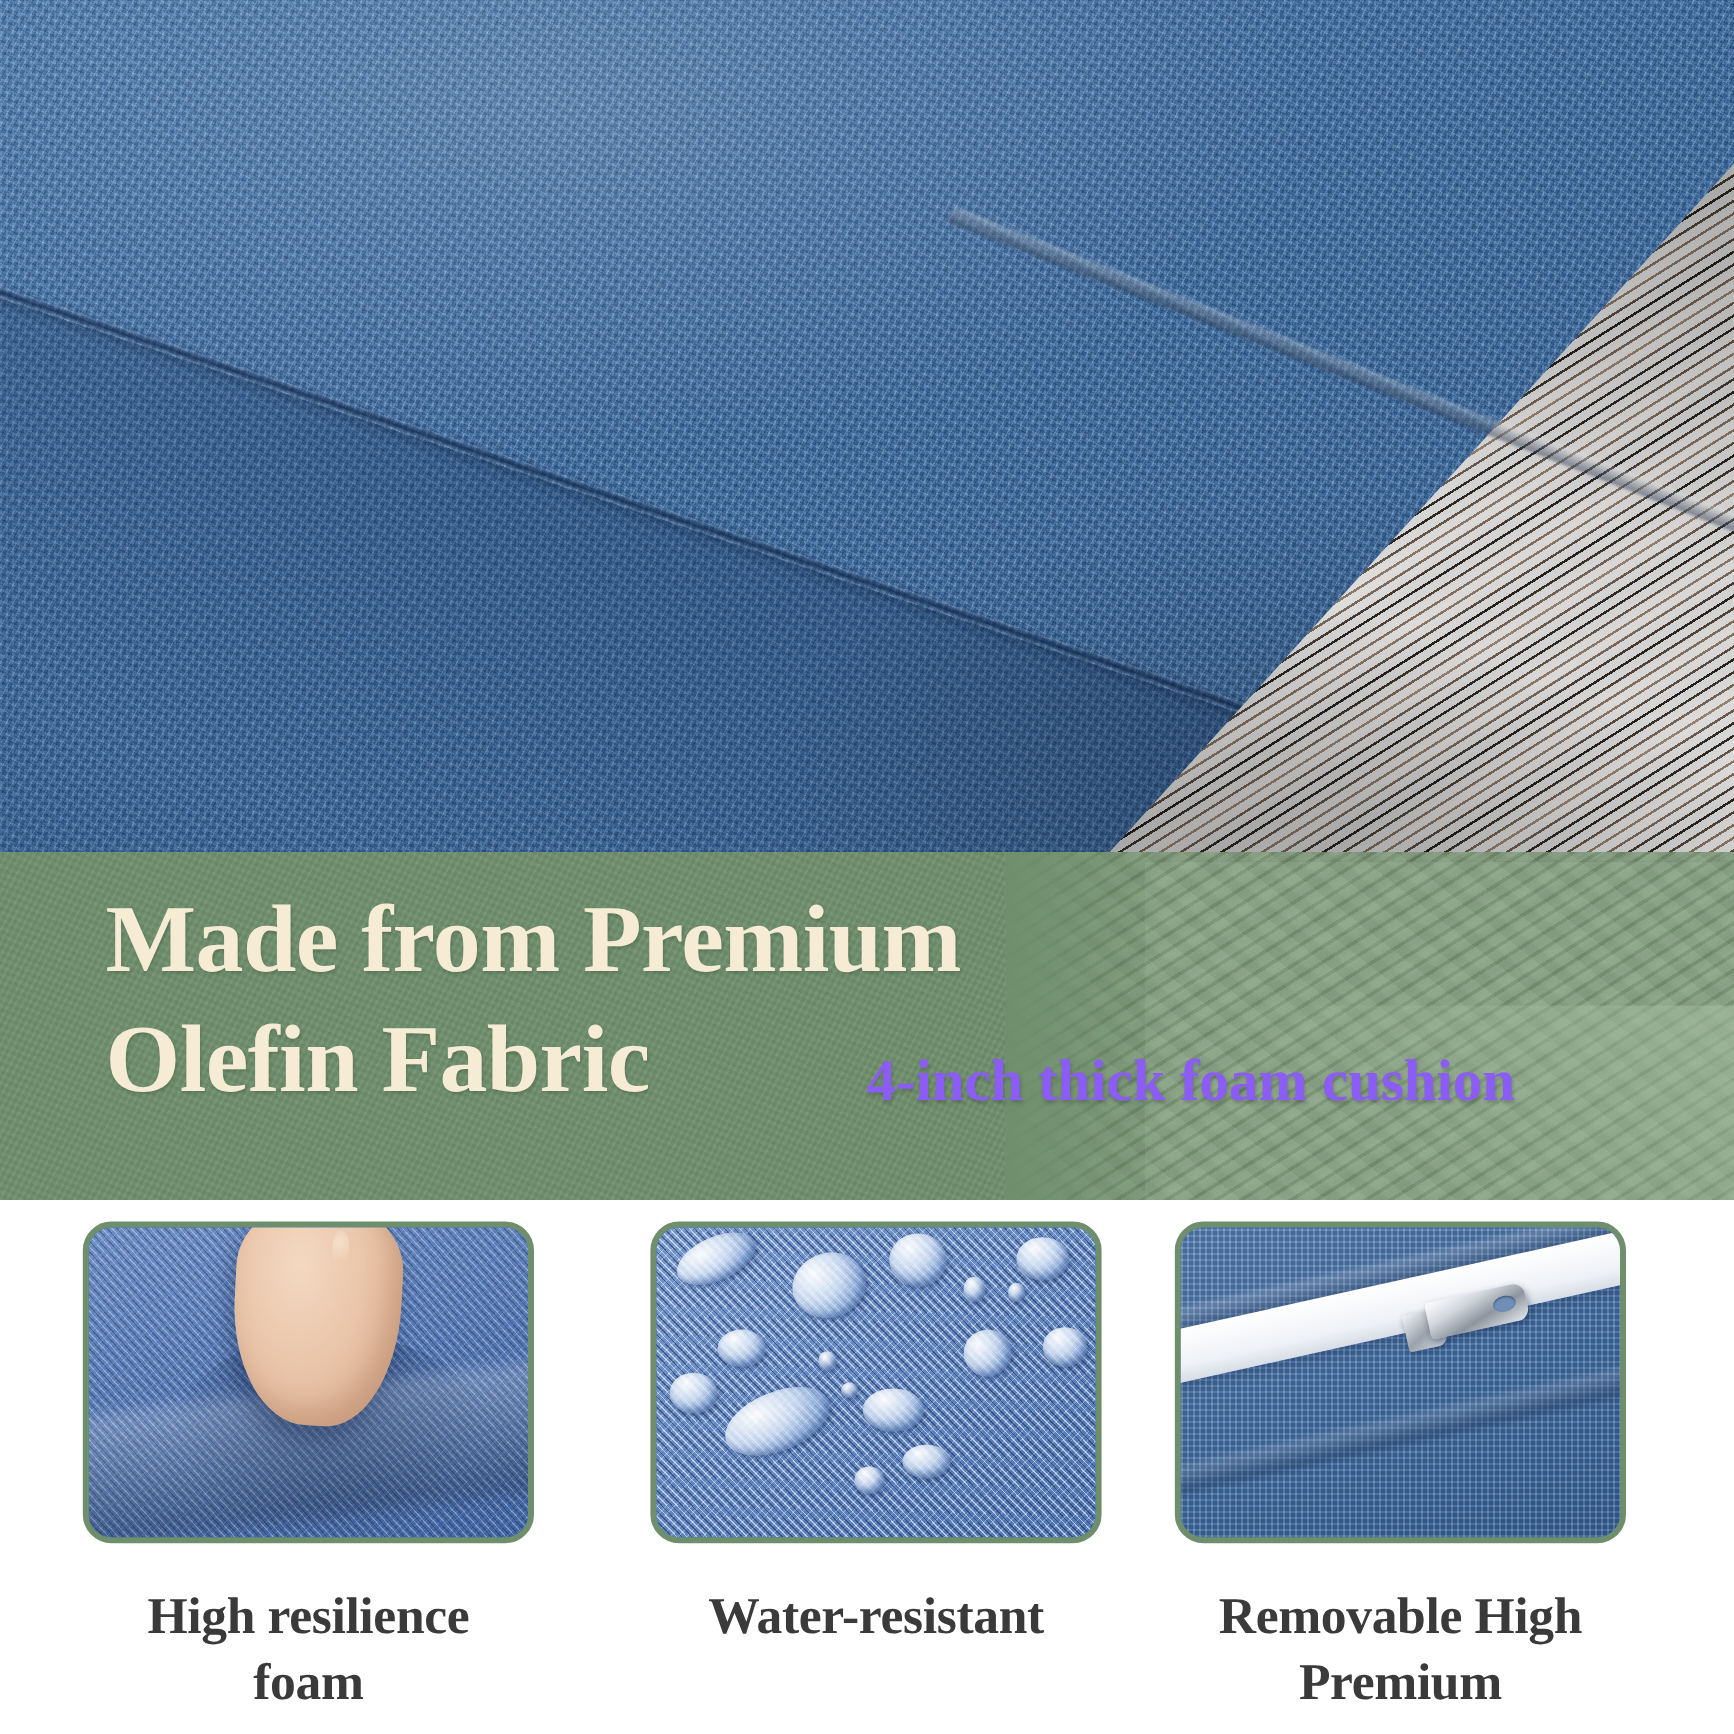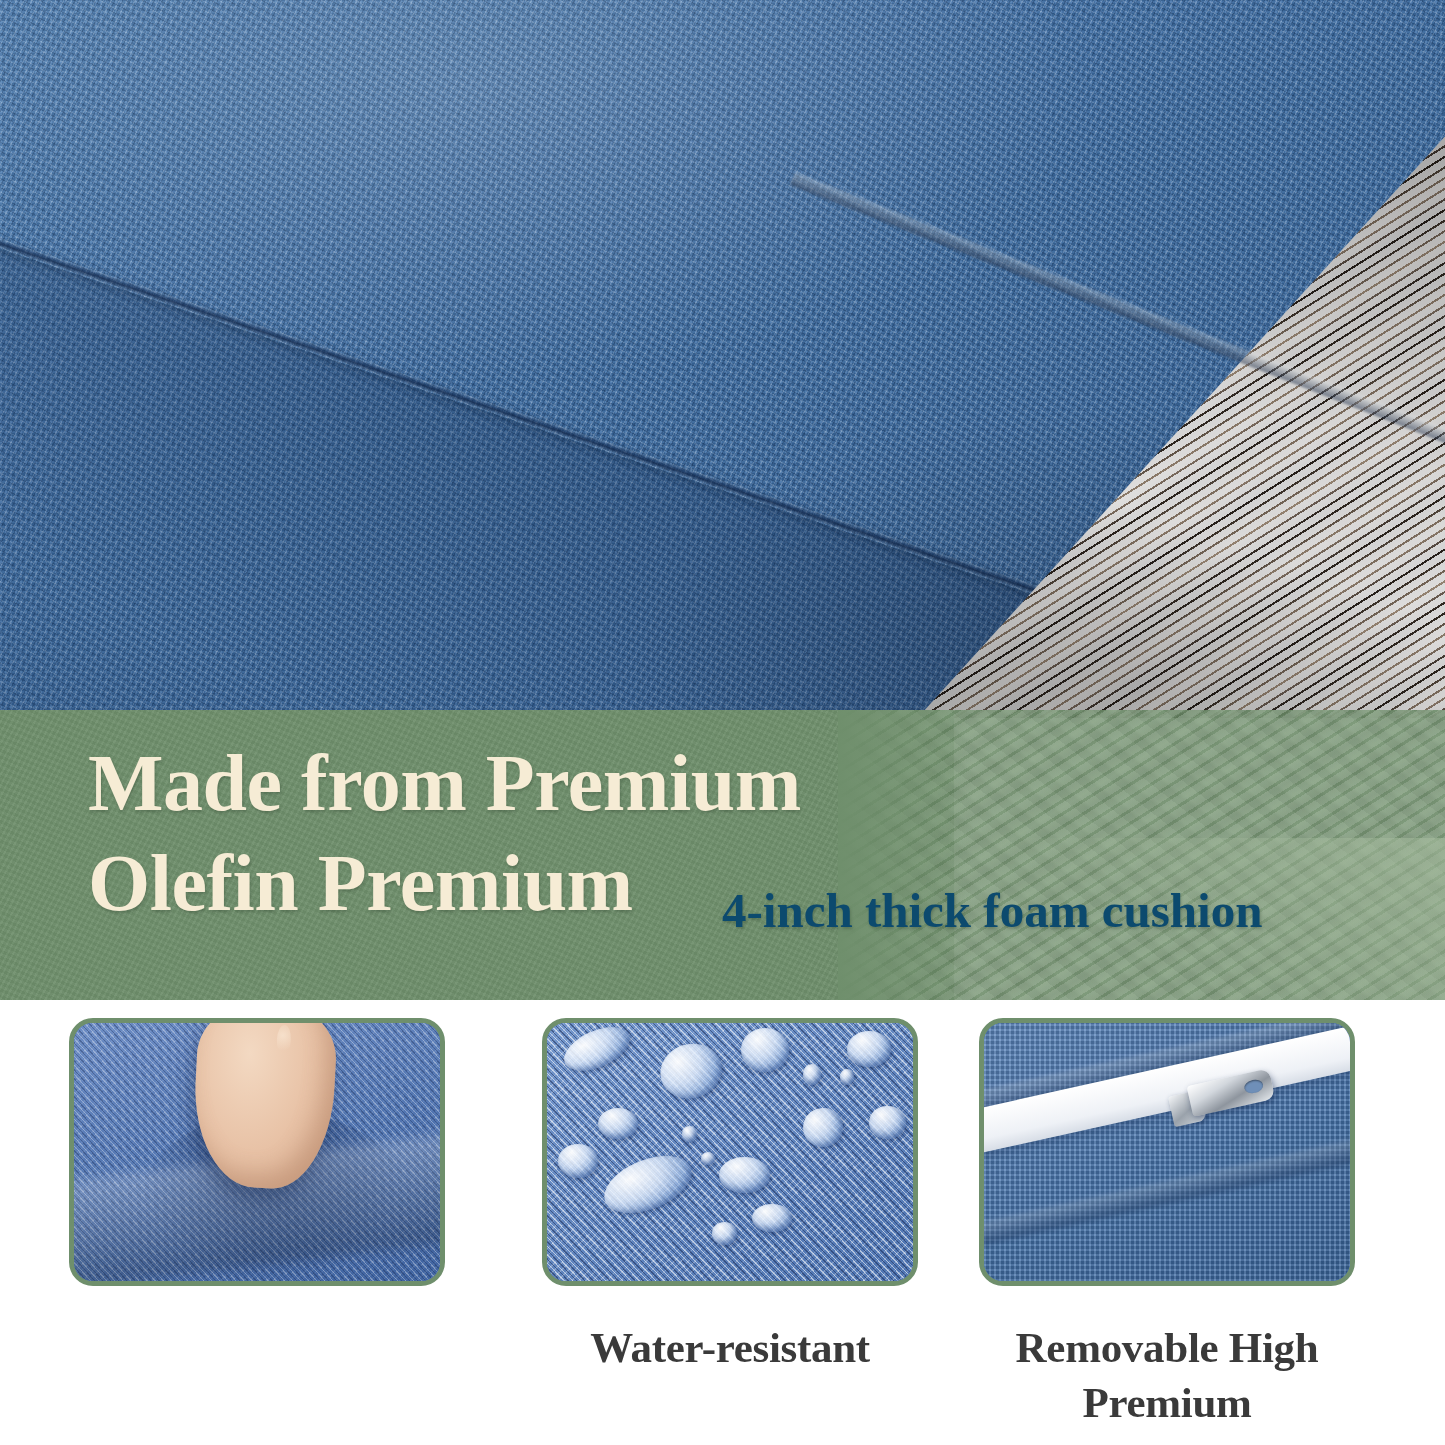--- a/index.html
+++ b/index.html
@@ -189,22 +189,22 @@
     font-family:"Liberation Serif", serif;
     font-weight:bold;
     letter-spacing:-0.5px;
     white-space:nowrap;
     text-shadow:1px 2px 3px rgba(40,60,40,.30);
   }
   .headline-1 { top:28px; font-size:80px; }
   .headline-2 { top:128px; font-size:80px; }
   .subline {
     position:absolute;
-    left:722px; top:172px;
-    color:#0c4a6e;
+    left:722px; top:162px;
+    color:#8b5cf6;
     font-family:"Liberation Serif", serif;
     font-weight:bold;
     font-size:49px;
     white-space:nowrap;
     text-shadow:1px 2px 3px rgba(40,60,40,.30);
   }
 
   
   .features {
     position:absolute;
@@ -397,37 +397,41 @@
 
   <div class="banner">
     <div class="banner-solid"></div>
     <div class="banner-veil"></div>
     <div class="banner-veil-fade"></div>
     <div class="banner-lightwedge"></div>
     <div class="banner-bottomline"></div>
 
     <div class="banner-text">
       <div class="headline headline-1">Made from Premium</div>
-      <div class="headline headline-2">Olefin Premium</div>
+      <div class="headline headline-2">Olefin Fabric</div>
       <div class="subline">4-inch thick foam cushion</div>
     </div>
   </div>
 
   <div class="features">
 
     <div class="feature feature-1">
       <div class="thumb">
         <div class="thumb-inner">
           <div class="t1-fabric"></div>
           <div class="t1-dent"></div>
           <div class="t1-fold"></div>
           <div class="t1-hand">
             <div class="t1-knuckle"></div>
           </div>
         </div>
+      </div>
+      <div class="caption">
+        <div>High resilience</div>
+        <div>foam</div>
       </div>
     </div>
 
     <div class="feature feature-2">
       <div class="thumb">
         <div class="thumb-inner">
           <div class="t2-fabric"></div>
           <div class="drop" style="left:4%;  top:3%;  width:19%; height:14%; transform:rotate(-24deg);"></div>
           <div class="drop" style="left:31%; top:8%;  width:17%; height:21%; transform:rotate(-18deg);"></div>
           <div class="drop" style="left:53%; top:2%;  width:13%; height:17%;"></div>

